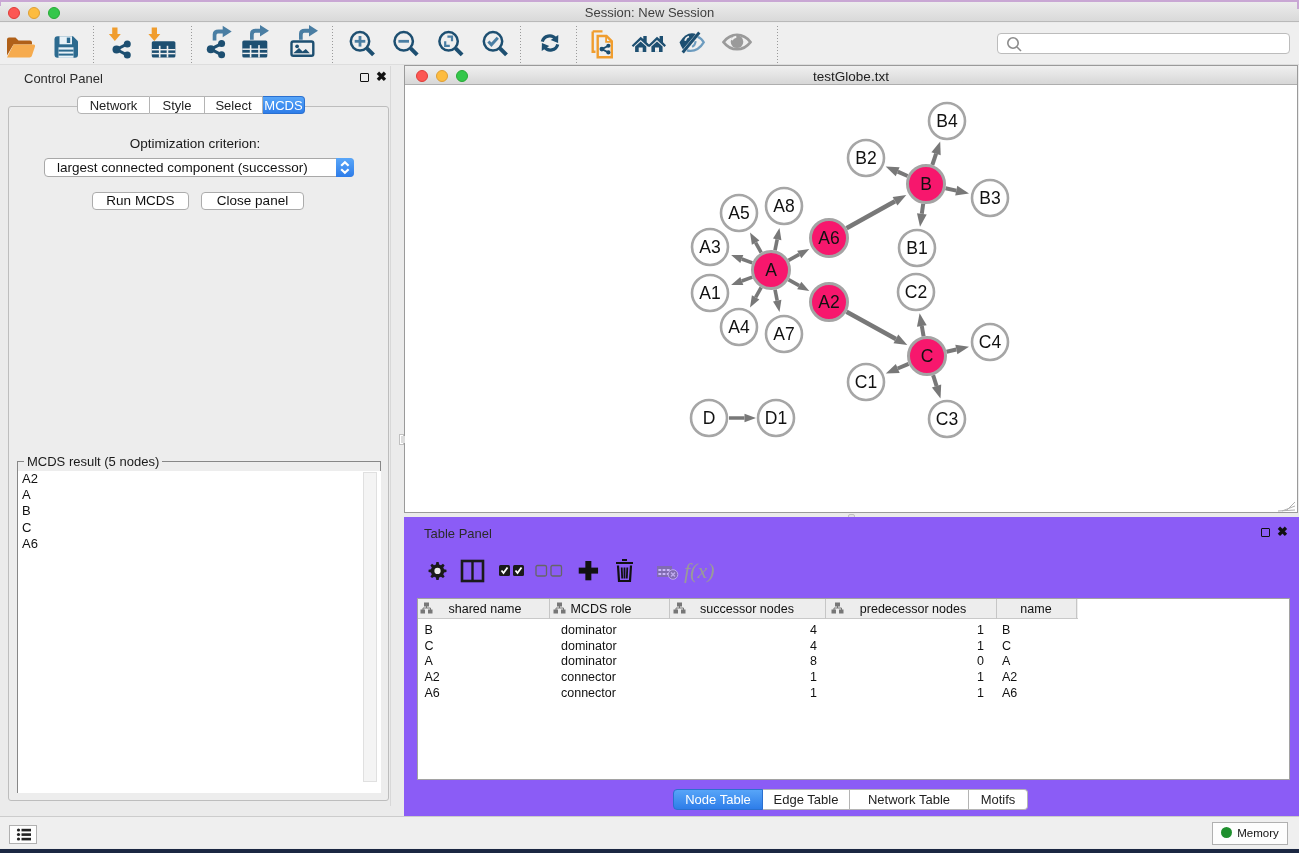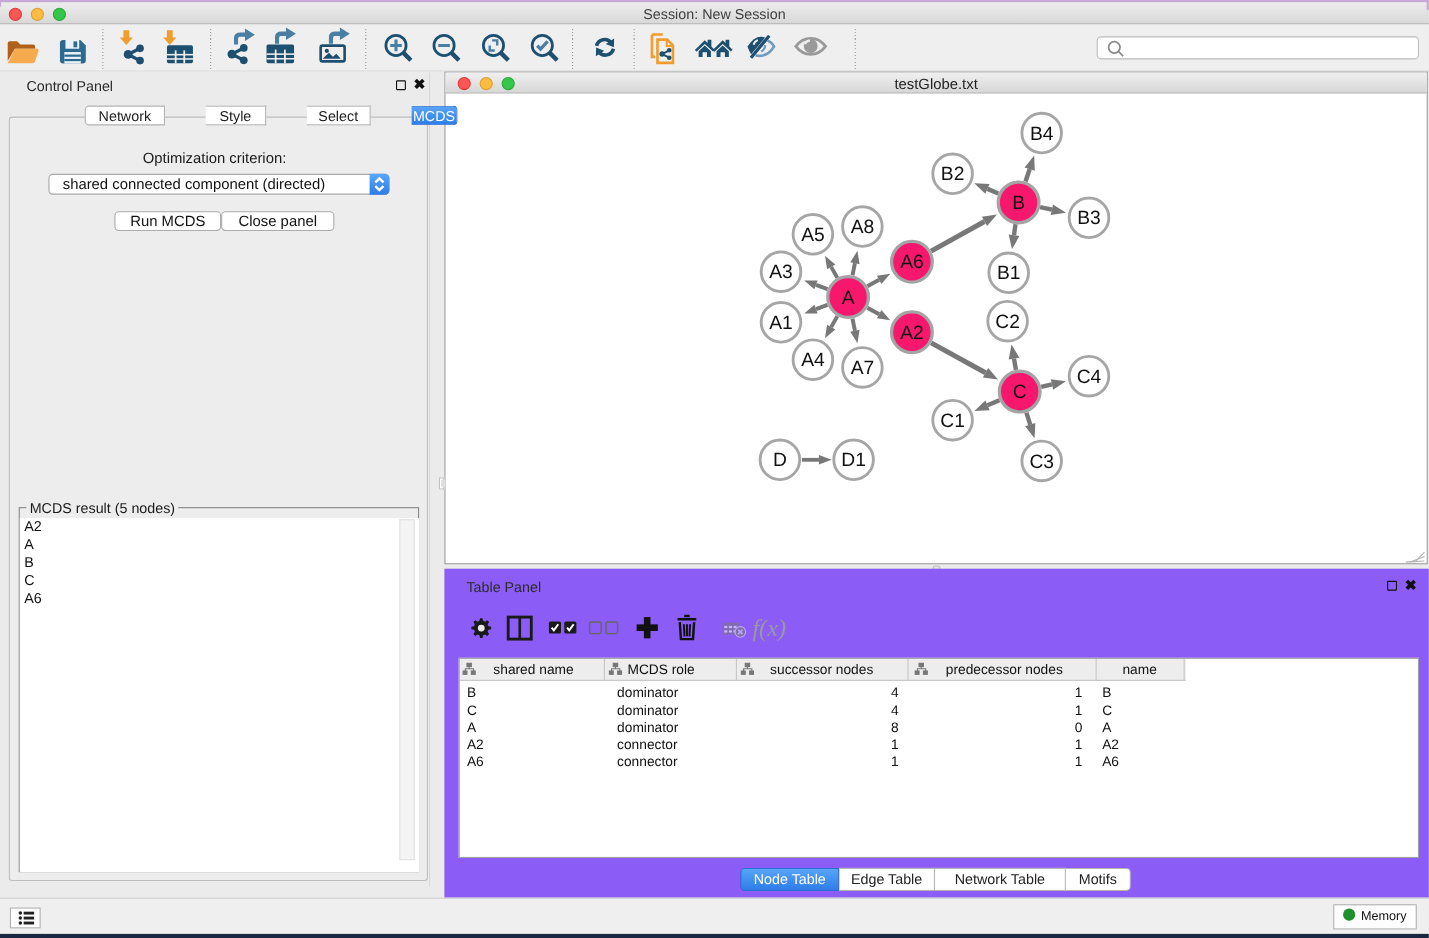--- a/index.html
+++ b/index.html
@@ -238,36 +238,36 @@
 <circle cx="8" cy="8" r="5.2" fill="none" stroke="#8b8b8b" stroke-width="1.6"></circle>
 <line x1="12" y1="12" x2="16" y2="16" stroke="#8b8b8b" stroke-width="1.6"></line>
       </svg>
     </div>
 </div>
 
 <div id="cpanel">
   <div class="hdr">Control Panel</div>
   <div class="floatbtn" style="left:360px; top:7px;"></div>
   <div class="closebtn" style="left:376px; top:6px;">✖</div>
-  <div class="tabs" style="left:77px; top:30px;gap:37px;">
+  <div class="tabs" style="left:77px; top:30px;">
     <div class="tab first" style="width:73px">Network</div>
     <div class="tab" style="width:55px">Style</div>
     <div class="tab" style="width:58px">Select</div>
     <div class="tab sel last" style="width:42px">MCDS</div>
   </div>
   <div id="cpbox"></div>
   <div id="optlabel">Optimization criterion:</div>
   <div id="dropdown">
-    <div class="txt">shared connected component (directed)</div>
+    <div class="txt">largest connected component (successor)</div>
     <div class="stepper"><svg width="18" height="19">
 <path d="M5.2 7.8 L8.9 4.2 L12.6 7.8" fill="none" stroke="#fff" stroke-width="2.2"></path>
 <path d="M5.2 11.2 L8.9 14.8 L12.6 11.2" fill="none" stroke="#fff" stroke-width="2.2"></path>
         </svg></div>
   </div>
-  <div class="btn" style="left:92px; top:126px; width:97px;margin-left:12px;">Run MCDS</div>
+  <div class="btn" style="left:92px; top:126px; width:97px;">Run MCDS</div>
   <div class="btn" style="left:201px; top:126px; width:103px;">Close panel</div>
   <div id="mcdsbox">
     <div class="white"></div>
     <div class="legend">MCDS result (5 nodes)</div>
     <div class="items">A2<br>A<br>B<br>C<br>A6</div>
     <div class="sbar"></div>
   </div>
 </div>
 
 <div id="netwin">

